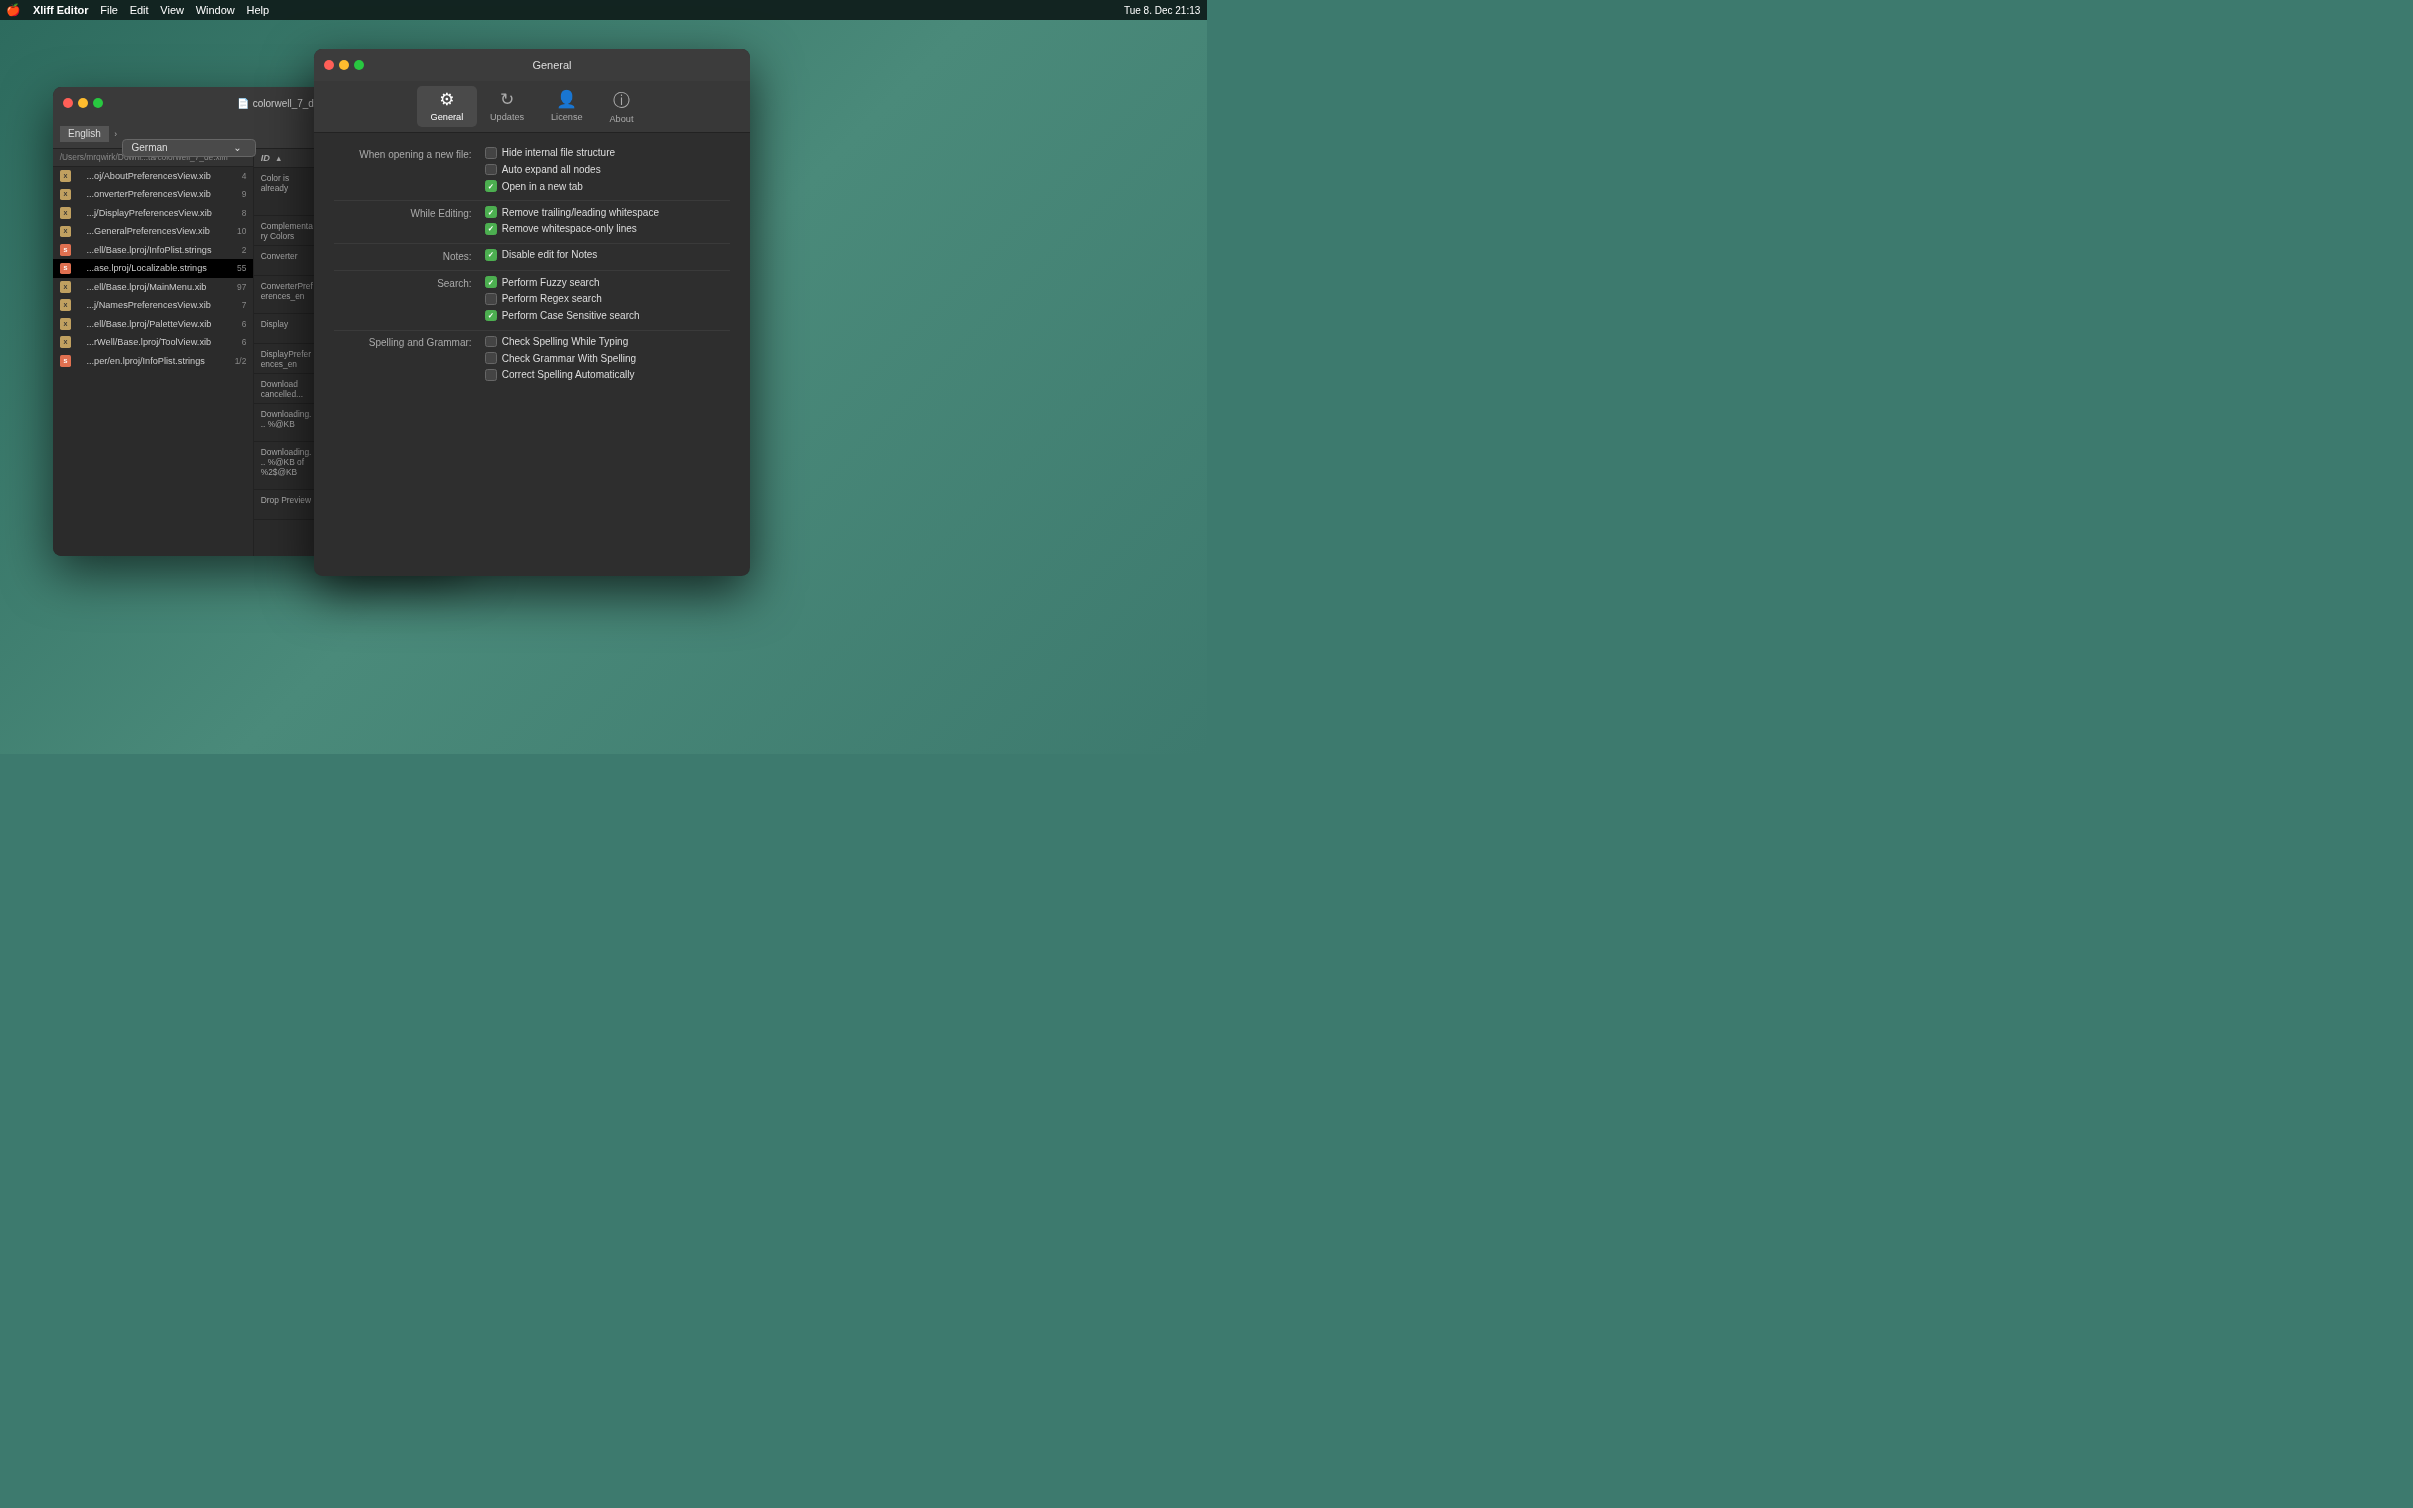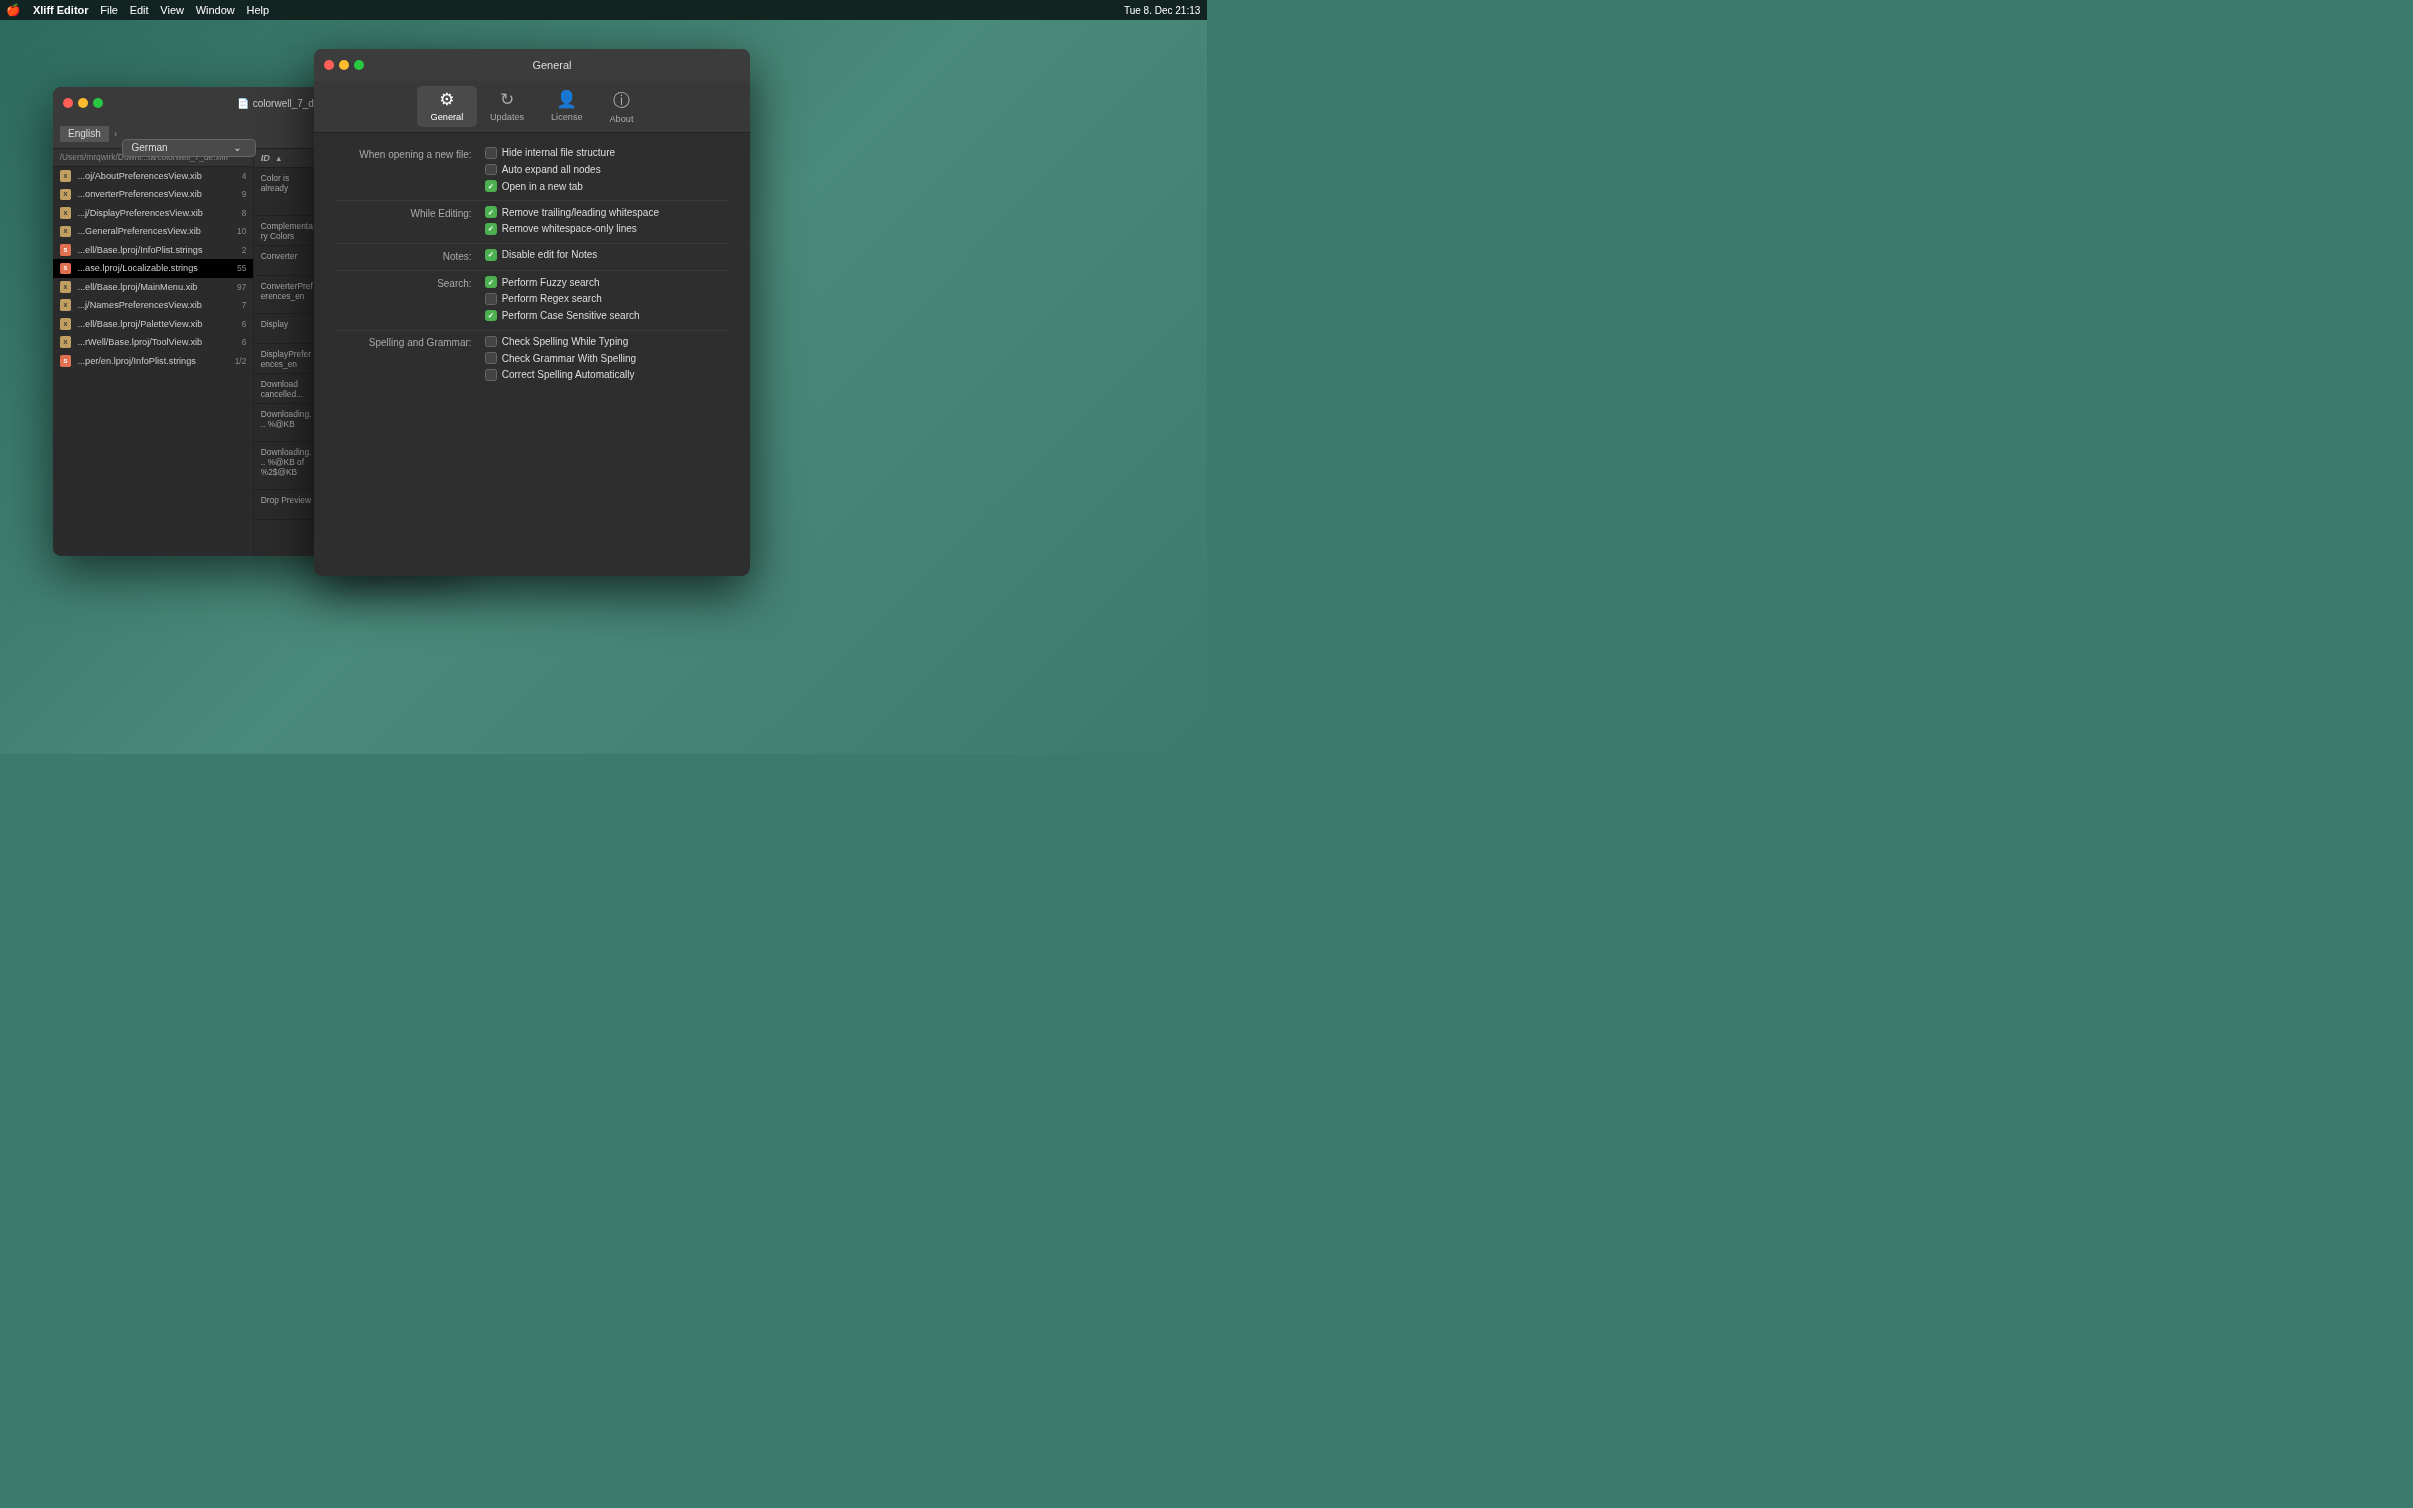--- a/index.html
+++ b/index.html
@@ -161,21 +161,21 @@
       overflow-y: auto;
     }
 
     .file-item {
       display: flex;
       align-items: center;
       padding: 3.4px 6.7px;
       cursor: pointer;
       font-size: 9.2px;
       color: #ccc;
-      gap: 6px;
+      gap: 15px;
     }
     .file-item.selected { background: #000000; }
 
     .file-icon {
       width: 13.4px;
       height: 13.4px;
       flex-shrink: 0;
       display: flex;
       align-items: center;
       justify-content: center;

